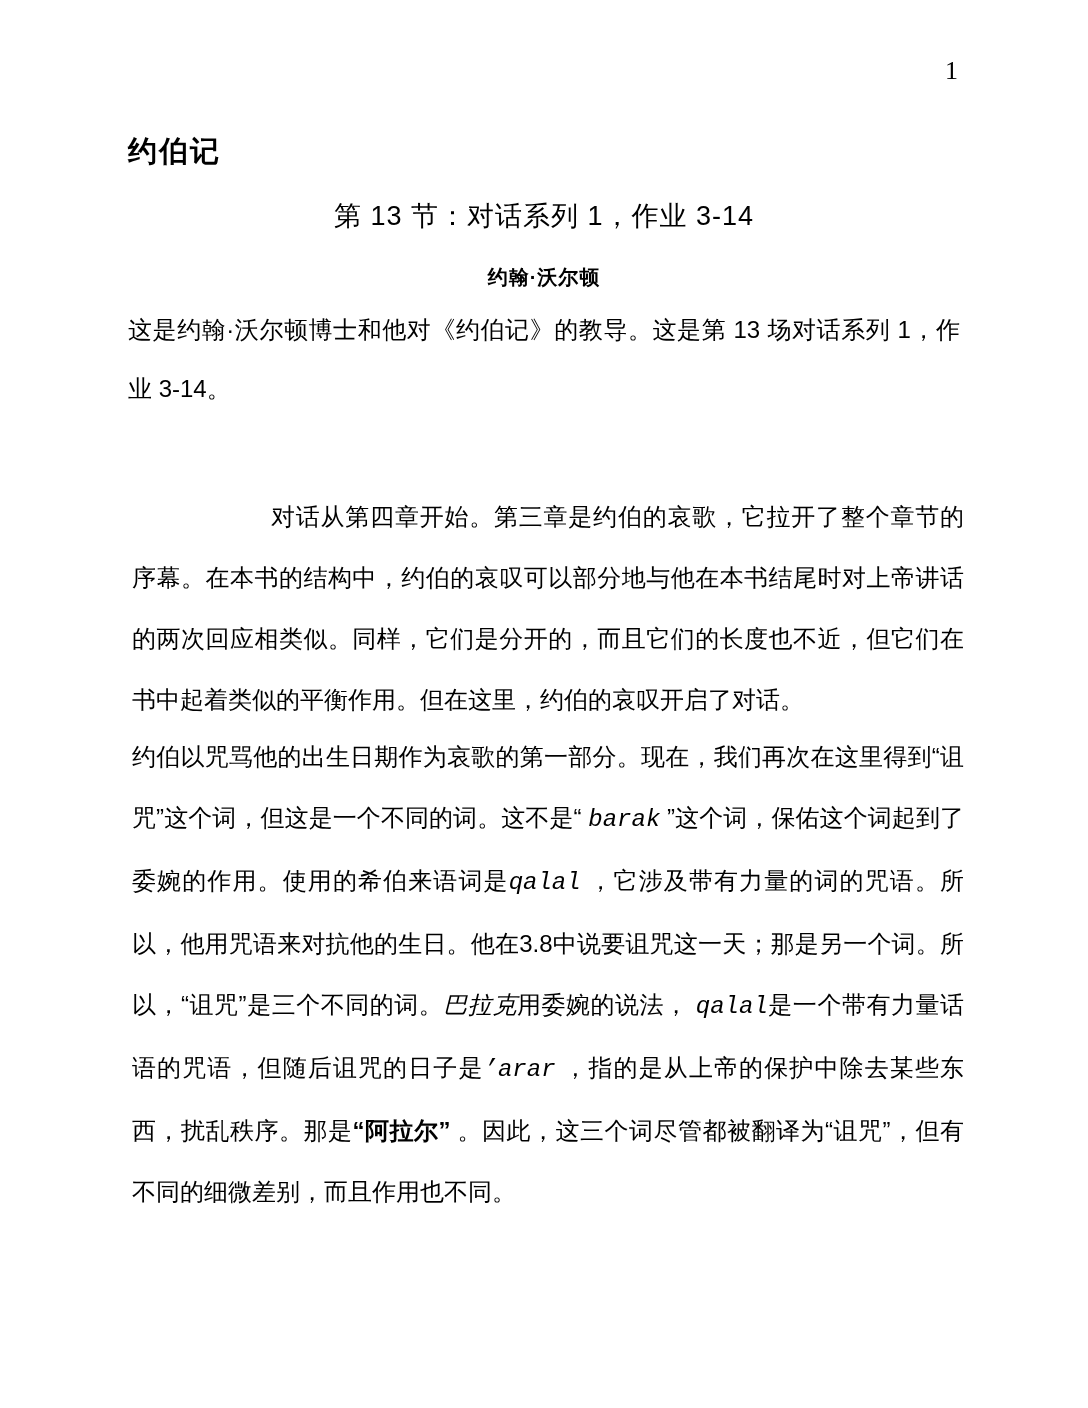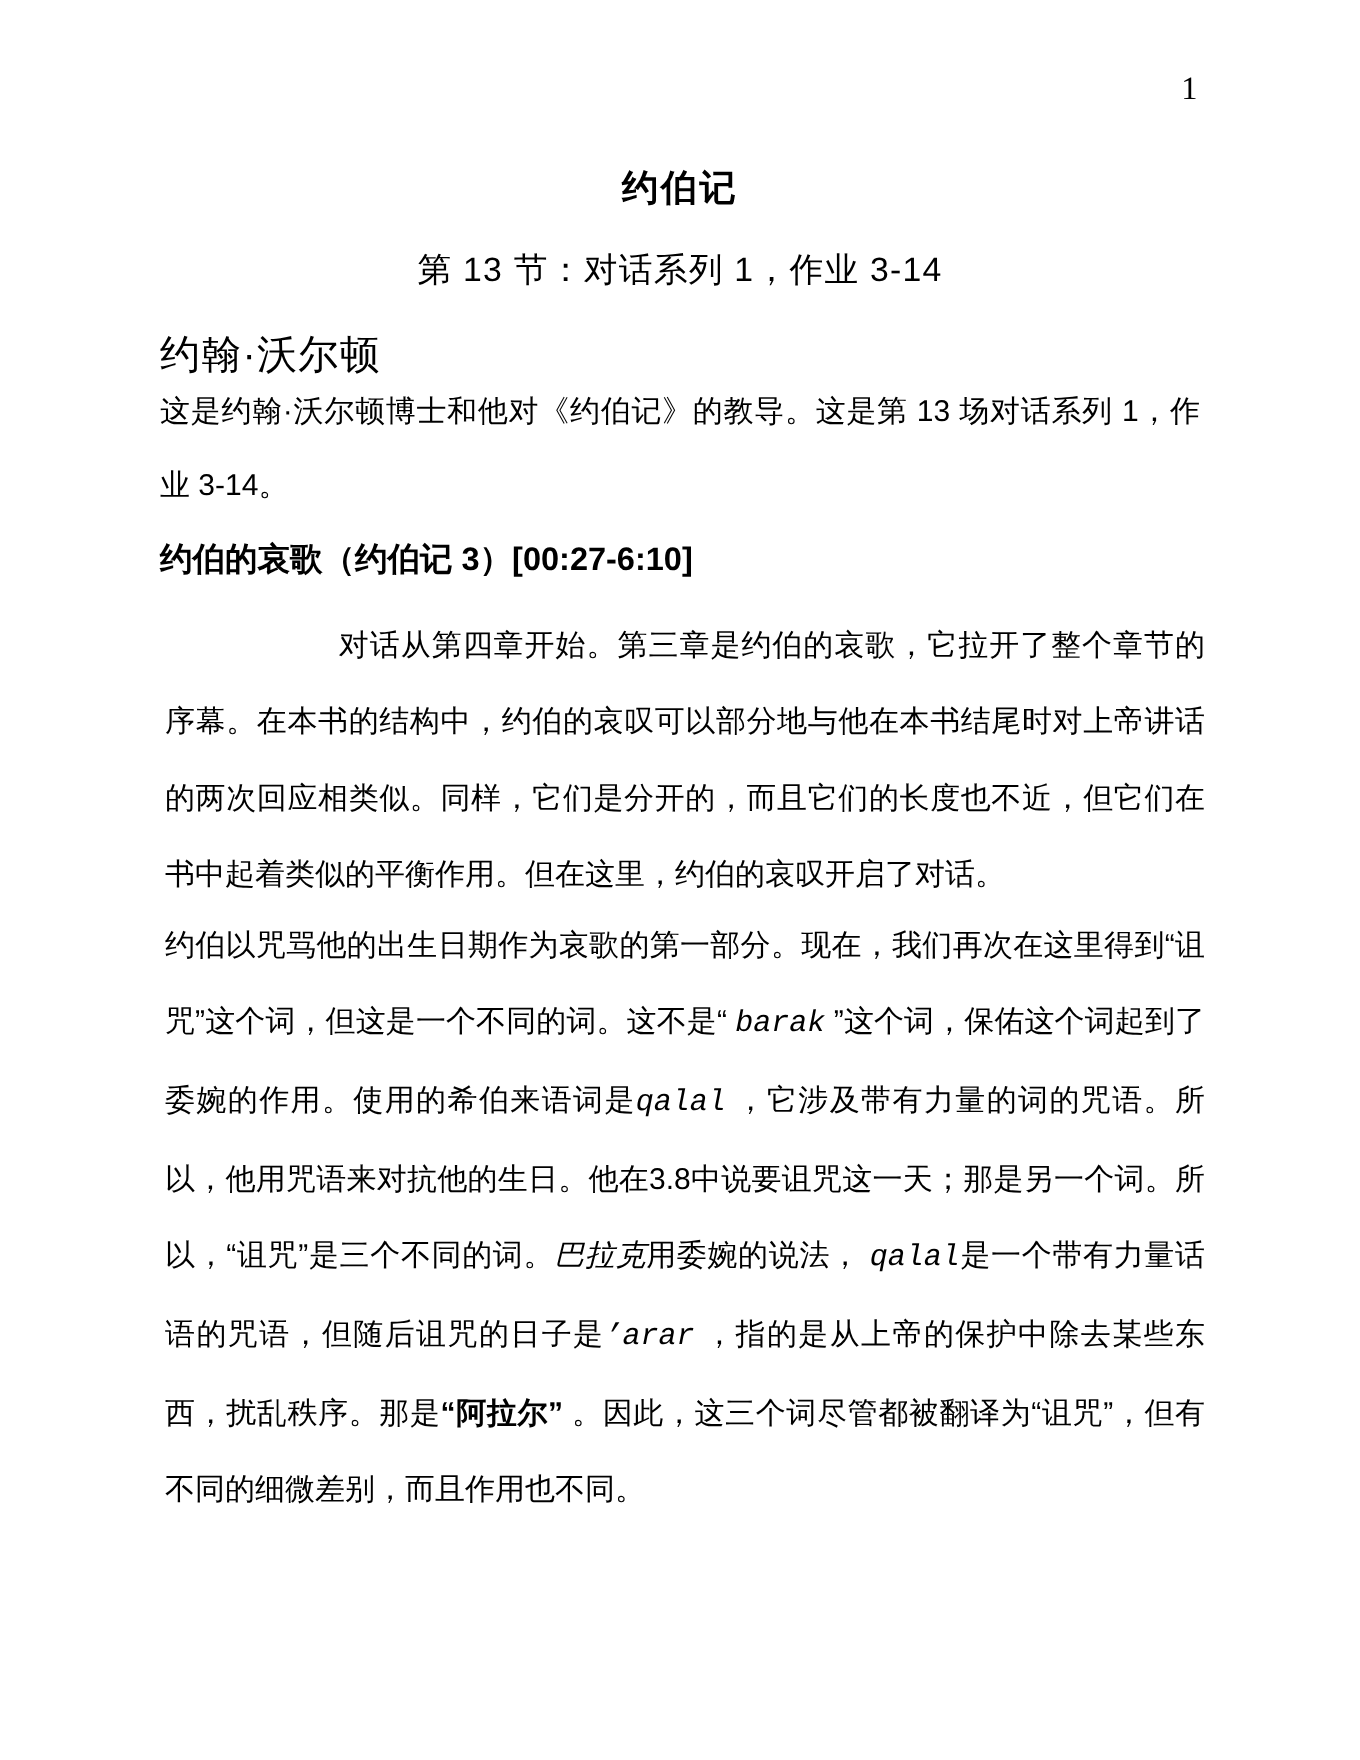--- a/index.html
+++ b/index.html
@@ -24,21 +24,20 @@
     left: 945px;
     font-size: 26px;
     line-height: 1;
     font-family: "Liberation Serif", serif;
   }
   .doc-title {
     position: absolute;
     top: 137px;
     left: 128px;
     width: 832px;
-    text-align: center;
     font-weight: bold;
     font-size: 29px;
     line-height: 1;
     letter-spacing: 2px;
   }
   .doc-subtitle {
     position: absolute;
     top: 203px;
     left: 128px;
     width: 832px;
@@ -46,23 +45,23 @@
     font-weight: normal;
     font-size: 27px;
     line-height: 1;
     letter-spacing: 1px;
   }
   .doc-author {
     position: absolute;
     top: 267px;
     left: 128px;
     width: 832px;
-    text-align: left;
-    font-weight: normal;
-    font-size: 32px;
+    text-align: center;
+    font-weight: bold;
+    font-size: 20px;
     line-height: 1;
     letter-spacing: 1px;
   }
   .intro {
     position: absolute;
     top: 300px;
     left: 128px;
     width: 832px;
     margin: 0;
     font-size: 24px;
@@ -115,19 +114,18 @@
   <div class="page-number">1</div>
 
   <div class="doc-title">约伯记</div>
 
   <div class="doc-subtitle">第 13 节：对话系列 1，作业 3-14</div>
 
   <div class="doc-author">约翰·沃尔顿</div>
 
   <p class="intro">这是约翰·沃尔顿博士和他对《约伯记》的教导。这是第 13 场对话系列 1，作业 3-14。</p>
 
-  <h2 class="section-heading">约伯的哀歌（约伯记 3）[00:27-6:10]</h2>
 
   <p class="body-para para-dialogue"><span class="seg-normal">对话从第四章开始。第三章是约伯的哀歌，它拉开了整个章节的序幕。在本书的结构中，约伯的哀叹可以部分地与他在本书结尾时对上帝讲话的两次回应相类似。同样，它们是分开的，而且它们的长度也不近，但它们在书中起着类似的平衡作用。但在这里，约伯的哀叹开启了对话。</span></p>
 
   <p class="body-para para-curse"><span class="seg-normal">约伯以咒骂他的出生日期作为哀歌的第一部分。现在，我们再次在这里得到“诅咒”这个词，但这是一个不同的词。这不是“ </span><span class="seg-italic-latin">barak</span><span class="seg-normal"> ”这个词，保佑这个词起到了委婉的作用。使用的希伯来语词是</span><span class="seg-italic-latin">qalal</span><span class="seg-normal"> ，它涉及带有力量的词的咒语。所以，他用咒语来对抗他的生日。他在3.8中说要诅咒这一天；那是另一个词。所以，“诅咒”是三个不同的词。</span><span class="seg-italic-cjk">巴拉克</span><span class="seg-normal">用委婉的说法， </span><span class="seg-italic-latin">qalal</span><span class="seg-normal">是一个带有力量话语的咒语，但随后诅咒的日子是</span><span class="seg-italic-latin">’arar</span><span class="seg-normal"> ，指的是从上帝的保护中除去某些东西，扰乱秩序。那是</span><span class="seg-bold-italic-cjk">“阿拉尔”</span><span class="seg-normal"> 。因此，这三个词尽管都被翻译为“诅咒”，但有不同的细微差别，而且作用也不同。</span></p>
 
 </div>
 
 </body></html>

